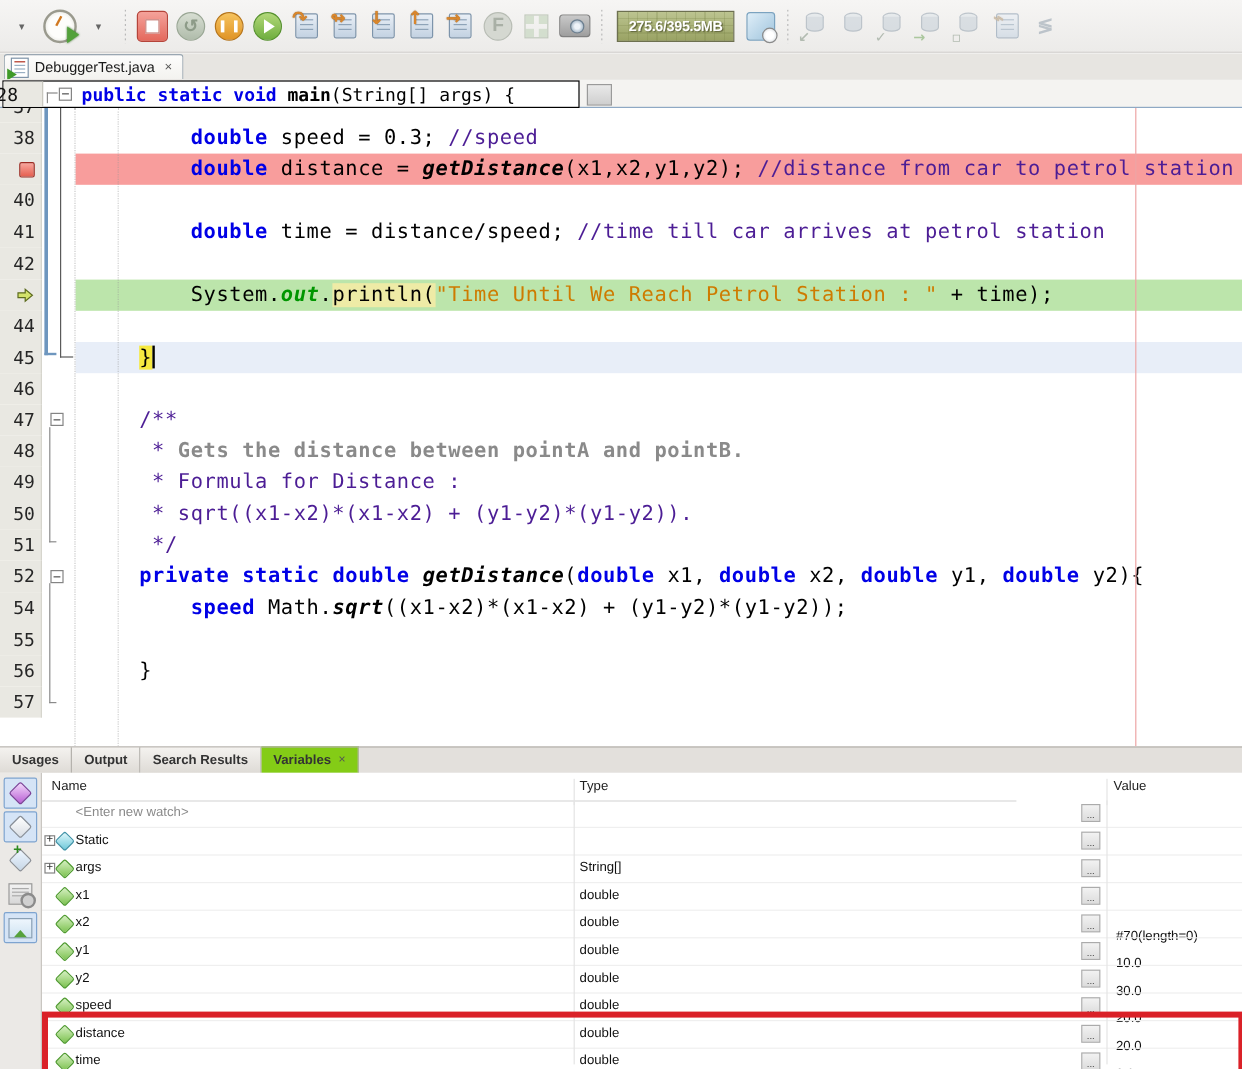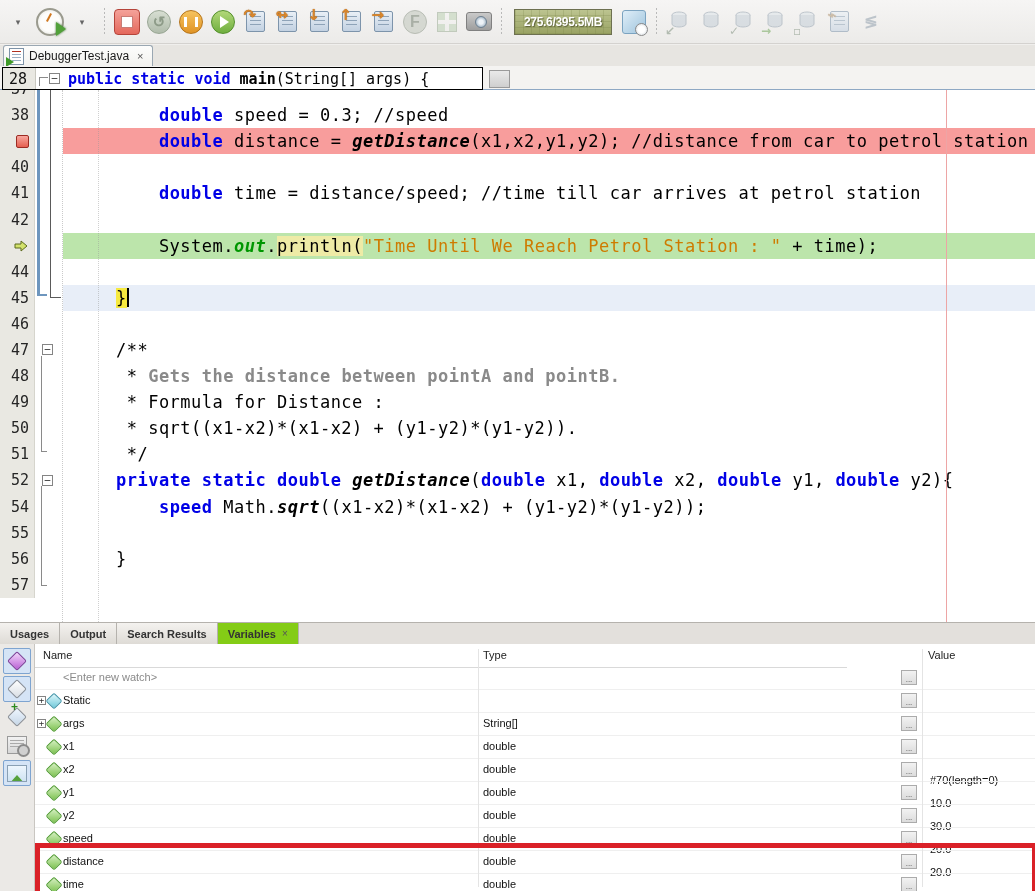--- a/index.html
+++ b/index.html
@@ -53,21 +53,21 @@
          padding:0 8px 0 5px;gap:5px;box-sizing:border-box;}
   #edtab .ttl{font-size:12px;color:#1a1a1a;}
   #edtab .cls{font-size:11px;color:#555;margin-left:3px;}
   .tabico{width:13px;height:15px;background:#fff;border:1px solid #7e93a8;position:relative;display:inline-block;}
   .tabico:before{content:"";position:absolute;left:2px;top:2px;right:2px;height:1px;background:#b03020;box-shadow:0 3px #9ab0c4,0 6px #9ab0c4,0 9px #9ab0c4;}
   .tabico:after{content:"";position:absolute;left:-4px;bottom:-3px;width:0;height:0;border-left:8px solid #3f9a28;border-top:5px solid transparent;border-bottom:5px solid transparent;}
   
   #edbar{position:absolute;left:0;top:66px;width:1035px;height:24px;background:#f4f3f1;border-bottom:1px solid #8ea8c4;box-sizing:border-box;}
   #sticky{position:absolute;left:2px;top:67px;width:481px;height:23px;border:1px solid #000;background:#fff;display:flex;align-items:center;z-index:6;box-sizing:border-box;}
   #sticky .gnum{width:33px;height:100%;background:#e9e8e2;border-right:1px solid #c9c8c0;color:#111;
-        font-family:"DejaVu Sans Mono",monospace;font-size:15px;display:flex;align-items:center;justify-content:flex-end;padding-right:8px;box-sizing:border-box;}
+        font-family:"DejaVu Sans Mono",monospace;font-size:15px;display:flex;align-items:center;justify-content:flex-end;padding-right:20px;box-sizing:border-box;}
   #sticky .corner{width:8px;height:8px;border-left:1px solid #8a8a8a;border-top:1px solid #8a8a8a;margin:6px 1px 0 3px;}
   .foldbox{width:11px;height:11px;border:1px solid #848484;background:#fff;color:#444;font-size:11px;line-height:9px;
            text-align:center;display:inline-block;box-sizing:border-box;font-family:"DejaVu Sans Mono",monospace;}
   #crumb-code{font-family:"DejaVu Sans Mono",monospace;font-size:15px;white-space:pre;margin-left:8px;color:#000;}
   #crumb-btn{position:absolute;left:489px;top:70px;width:19px;height:16px;background:linear-gradient(#e9e9e9,#cfcfcf);
              border:1px solid #9a9a9a;z-index:6;}
   #edbar .sep2{position:absolute;left:514px;top:69px;width:1px;height:18px;background:#bdbdbd;}
   .edbarico{position:absolute;top:69px;width:20px;height:17px;}
   .hl-lines{background:repeating-linear-gradient(#aeb6bd 0 2px,transparent 2px 5px);}
   .hl-lines svg{position:absolute;left:0;top:-4px;}
@@ -77,21 +77,21 @@
   .crow{display:flex;height:26.1px;align-items:stretch;}
   .gut{width:35px;background:#e9e8e2;border-right:1px solid #d6d5cd;color:#262626;font-family:"DejaVu Sans Mono",monospace;
        font-size:15px;display:flex;align-items:center;justify-content:flex-end;padding-right:5px;box-sizing:border-box;flex:none;}
   .fold{width:28px;flex:none;display:flex;align-items:center;padding-left:7px;box-sizing:border-box;}
   .ctext{flex:1;font-family:"DejaVu Sans Mono",monospace;font-size:17px;letter-spacing:.5px;white-space:pre;
          display:flex;align-items:center;color:#000;padding-left:10px;overflow:hidden;}
   .hl-bp .ctext{background:#f89d9c;}
   .hl-cur .ctext{background:#bce5ab;}
   .hl-caret .ctext{background:#e8eef8;}
   .tk-k{color:#0000e6;font-weight:bold;}
-  .tk-c{color:#000000;}
+  .tk-c{color:#4c1d95;}
   .tk-cb{color:#8a8a8a;font-weight:bold;}
   .tk-s{color:#ce7b00;}
   .tk-f{color:#009600;font-style:italic;font-weight:bold;}
   .tk-m{font-style:italic;font-weight:bold;}
   .tk-b{font-weight:bold;}
   .tk-occ{background:#eeeba6;}
   .tk-brace{background:#f6e940;}
   .caret-bar{display:inline-block;width:2px;height:19px;background:#000;vertical-align:middle;}
   .bp-ico{width:11px;height:11px;background:linear-gradient(#f8a79e,#e55f50);border:1px solid #9c2b23;border-radius:2px;display:inline-block;}
   .guide{position:absolute;pointer-events:none;}

